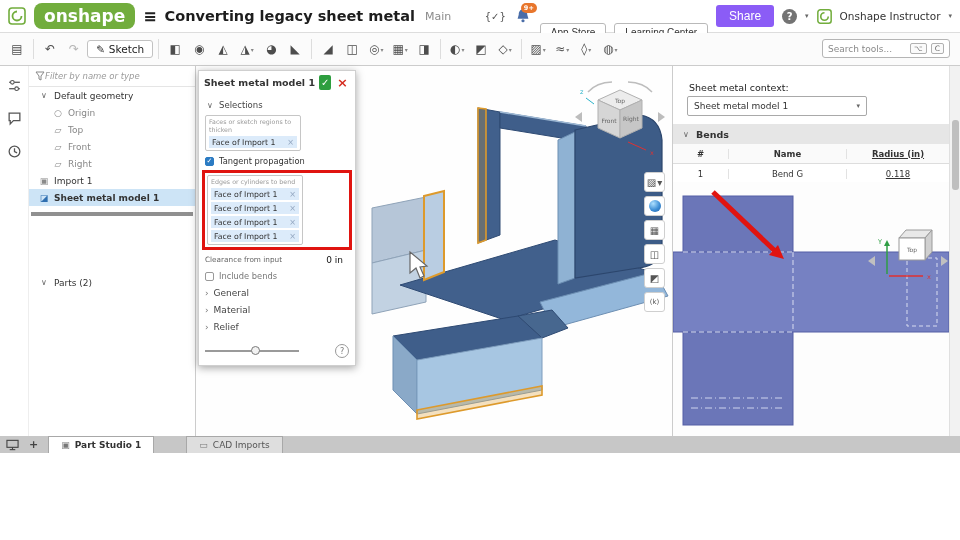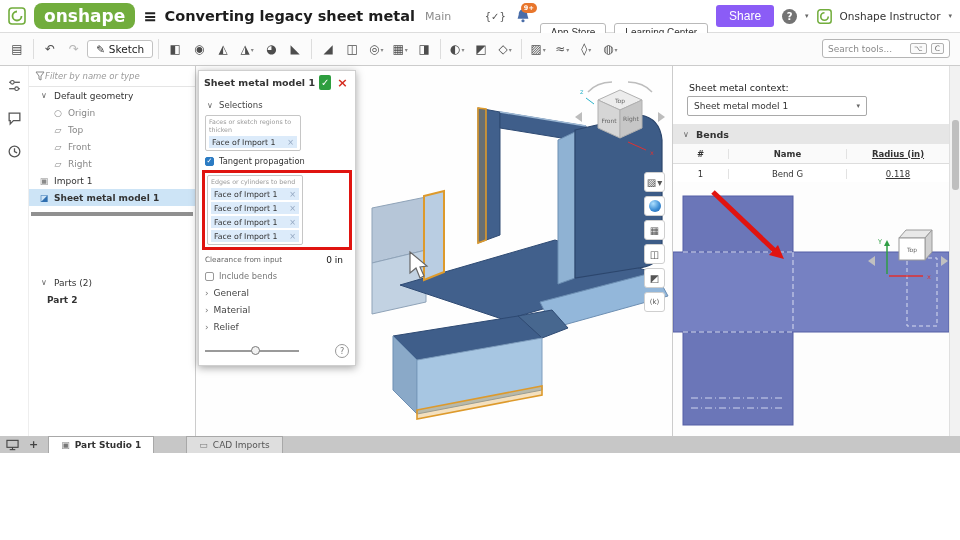--- a/index.html
+++ b/index.html
@@ -295,23 +295,20 @@
     </div>
     <div class="trow sel">
       <span class="ticon" style="color:#2f6fb0;">◪</span>
       <span>Sheet metal model 1</span>
     </div>
     <div class="rollback"></div>
     <div class="trow" style="margin-top:58px;">
       <span class="caret-s">∨</span>
       <span>Parts (2)</span>
     </div>
-    <div class="trow" style="padding-left:18px;font-weight:bold;">
-      <span>Part 2</span>
-    </div>
   </div>
 
   <div class="viewport">
     <svg width="476" height="370" viewBox="0 0 476 370" style="position:absolute;left:0;top:0;">
       <g transform="translate(160,0)">
 
         <polygon points="16,142 70,131 70,184 16,197" fill="#b6c6d8" stroke="#8fa3b8" stroke-width="1"></polygon>
         <polygon points="16,197 70,184 70,236 16,248" fill="#c2d2e2" stroke="#8fa3b8" stroke-width="1"></polygon>
 
         <polygon points="44,219 199,174 304,209 149,254" fill="#41608c" stroke="#2e4a73" stroke-width="1"></polygon>

